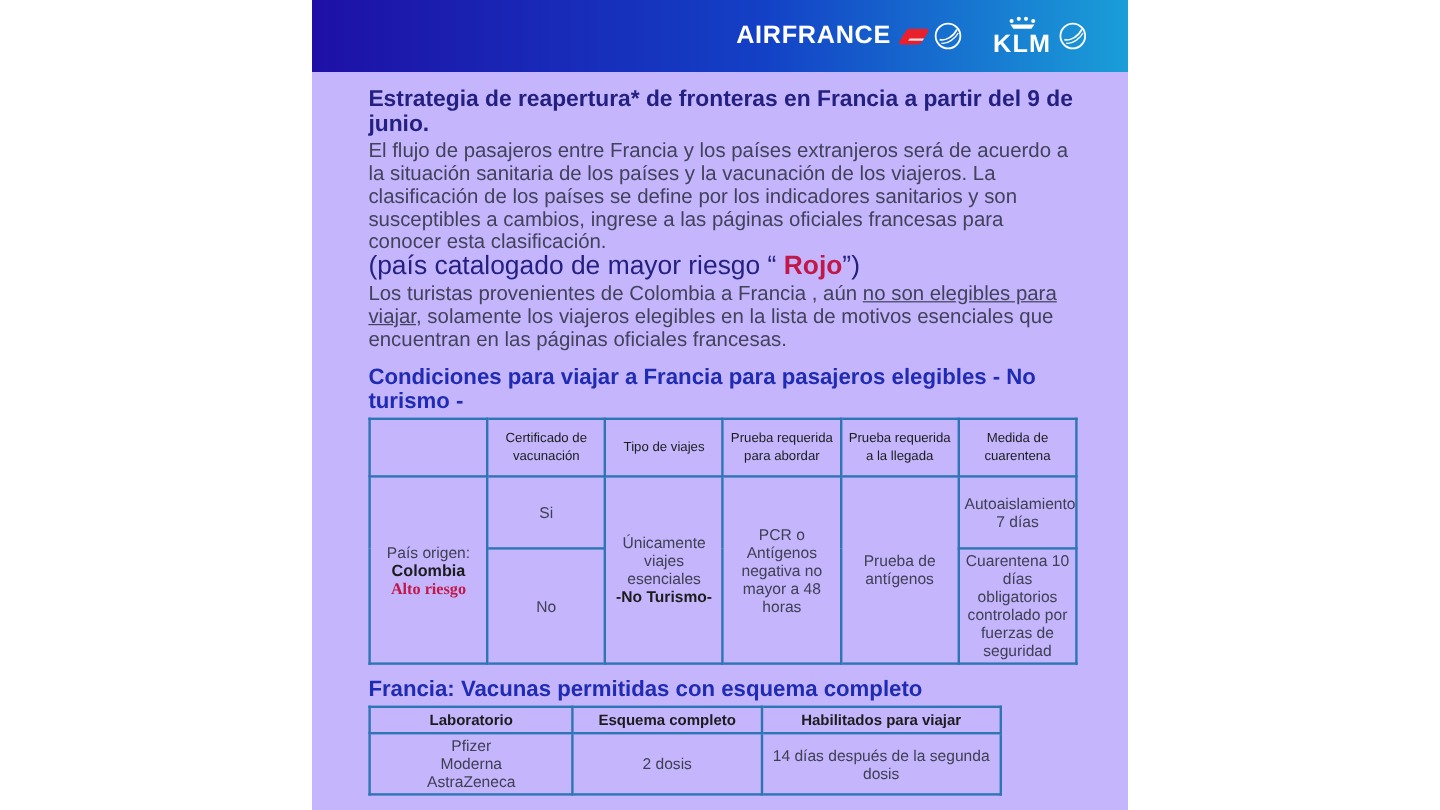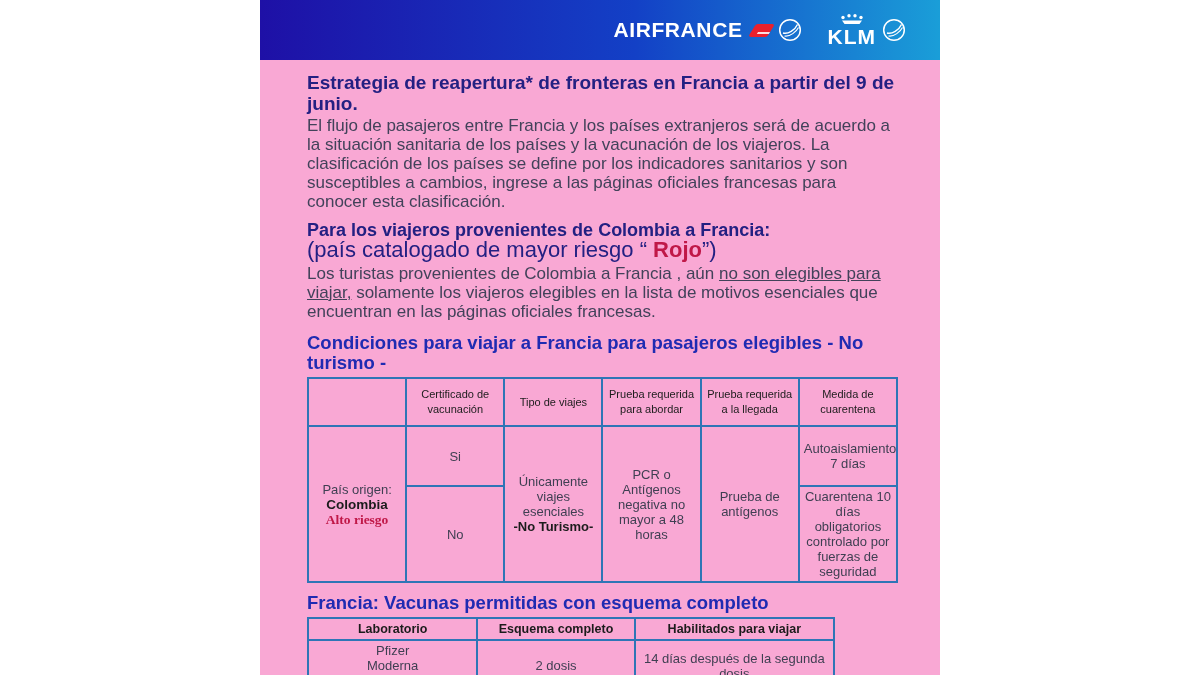--- a/index.html
+++ b/index.html
@@ -1,18 +1,18 @@
 <!DOCTYPE html>
 <html><head>
 <meta charset="utf-8">
 <style>
   * { margin:0; padding:0; box-sizing:border-box; }
   html,body { width:1200px; height:675px; background:#ffffff; overflow:hidden;
               font-family:"Liberation Sans","DejaVu Sans",sans-serif; }
-  .page { position:absolute; left:260px; top:0; width:680px; height:675px; background:#f9a8d4; }
+  .page { position:absolute; left:260px; top:0; width:680px; height:675px; background:#c4b5fd; }
 
   
   .header-bar { height:60px; width:100%;
     background:linear-gradient(90deg,#1e10a6 0%,#1340c6 55%,#1a9ed8 100%);
     display:flex; align-items:center; justify-content:flex-end;
     gap:26px; padding-right:34px; }
   .af-logo { display:flex; align-items:center; gap:7px; }
   .af-word { color:#fff; font-weight:bold; font-size:21px; letter-spacing:.6px; }
   .af-accent { width:19px; height:13px; background:#e9202c; transform:skewX(-32deg);
     border-radius:2px 3px 2px 3px; margin-left:2px; position:relative; overflow:hidden; }
@@ -84,21 +84,20 @@
         <path d="M6.5 18 C 12 19, 18.5 13.5, 20.5 9.5" fill="none" stroke="#ffffff" stroke-width="1.1"></path>
       </svg>
     </div>
   </div>
 
   <div class="content">
 
     <div class="title">Estrategia de reapertura* de fronteras en Francia a partir del 9 de junio.</div>
     <div class="body-text">El flujo de pasajeros entre Francia y los países extranjeros será de acuerdo a la situación sanitaria de los países y la vacunación de los viajeros. La clasificación de los países se define por los indicadores sanitarios y son susceptibles a cambios, ingrese a las páginas oficiales francesas para conocer esta clasificación.</div>
 
-    <div class="section-heading">Para los viajeros provenientes de Colombia a Francia:</div>
     <div class="sub-heading"><span>(país catalogado de mayor riesgo “ </span><span class="risk-word">Rojo</span><span>”)</span></div>
 
     <div class="body-text" style="margin-top:5px;"><span>Los turistas provenientes de Colombia a Francia , aún </span><span class="underlined">no son elegibles para viajar,</span><span> solamente los viajeros elegibles en la lista de motivos esenciales que encuentran en las páginas oficiales francesas.</span></div>
 
     <div class="table-heading">Condiciones para viajar a Francia para pasajeros elegibles - No turismo -</div>
 
     <table class="t1">
       <colgroup>
           <col>
           <col>

